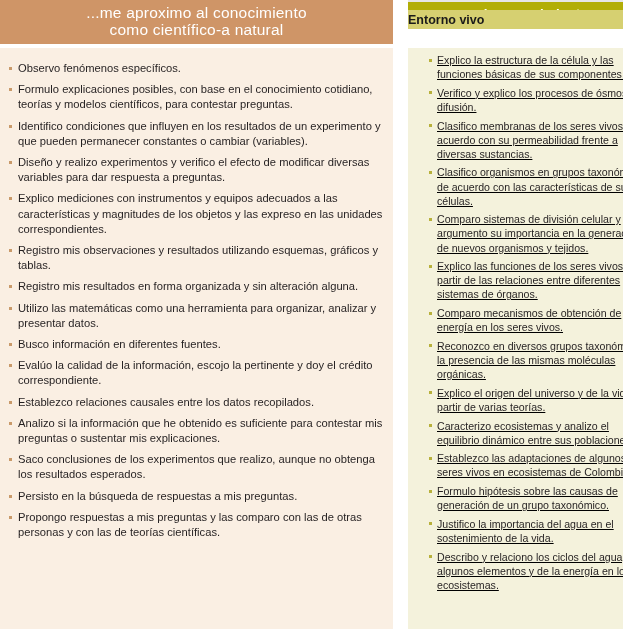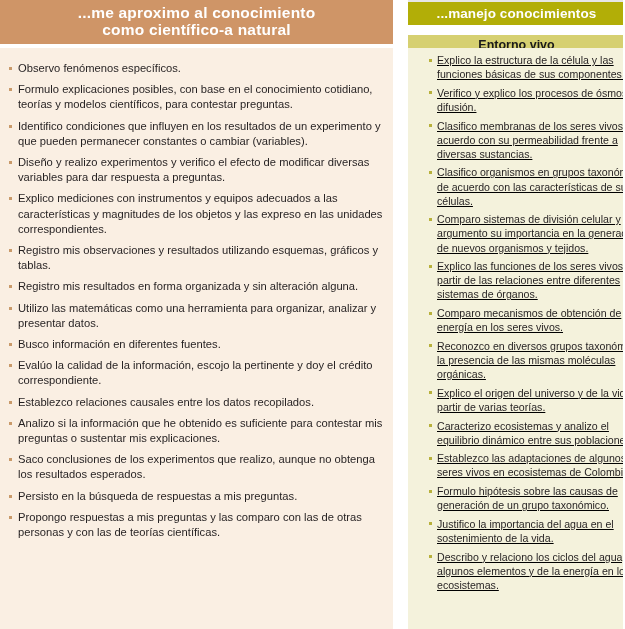--- a/index.html
+++ b/index.html
@@ -36,21 +36,21 @@
     height: 44px;
     background: #cf9567;
     color: #ffffff;
     display: flex;
     align-items: center;
     justify-content: center;
     text-align: center;
   }
   .left-header-title {
     font-size: 15.5px;
-    font-weight: bold;
+    font-weight: normal;
     line-height: 1.08;
     letter-spacing: 0.2px;
     padding: 0 14px;
     white-space: pre-line;
   }
   .left-body {
     position: absolute;
     left: 0;
     top: 48px;
     width: 393px;
@@ -89,28 +89,28 @@
     justify-content: center;
   }
   .right-header-title {
     font-size: 13.5px;
     font-weight: bold;
     letter-spacing: 0.1px;
   }
   .right-subheader {
     position: absolute;
     left: 0;
-    top: 35px;
+    top: 10px;
     width: 217px;
     height: 19px;
     background: #d6d071;
     color: #1a1a1a;
     display: flex;
     align-items: center;
-    justify-content: center;
+    justify-content: flex-start;
   }
   .right-subheader-title {
     font-size: 12.5px;
     font-weight: bold;
   }
   .right-body {
     position: absolute;
     left: 0;
     top: 48px;
     width: 252px;

